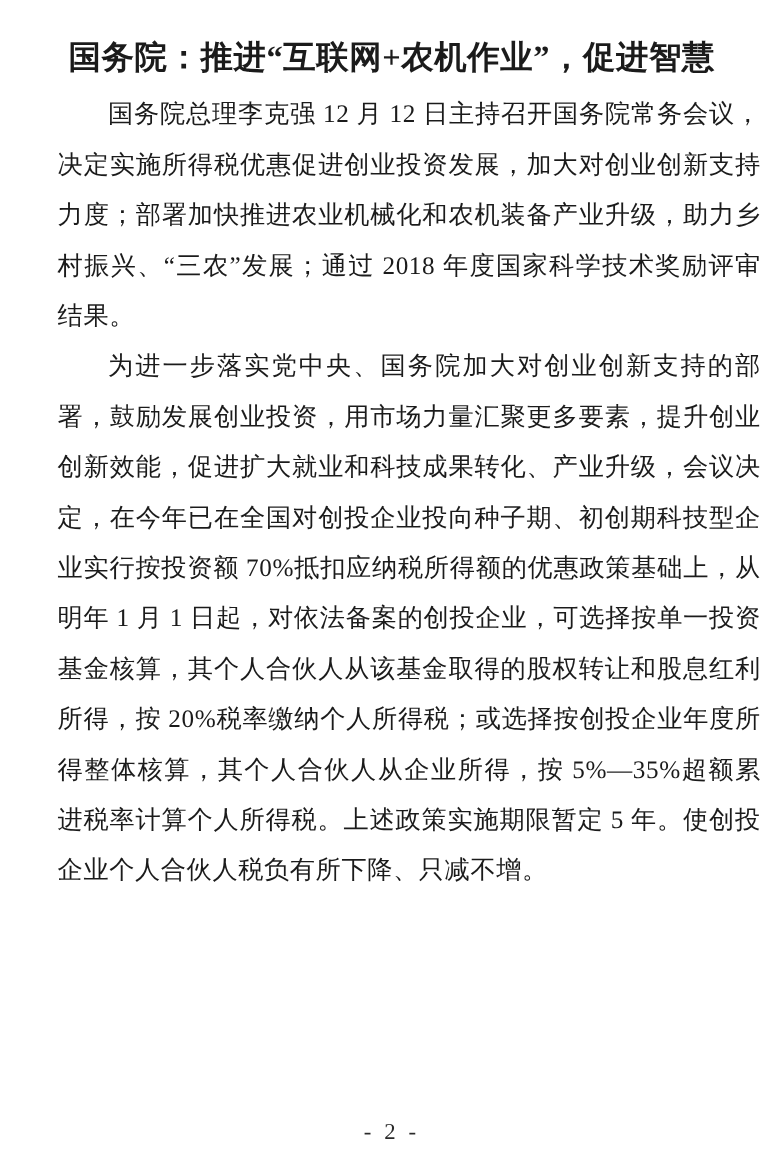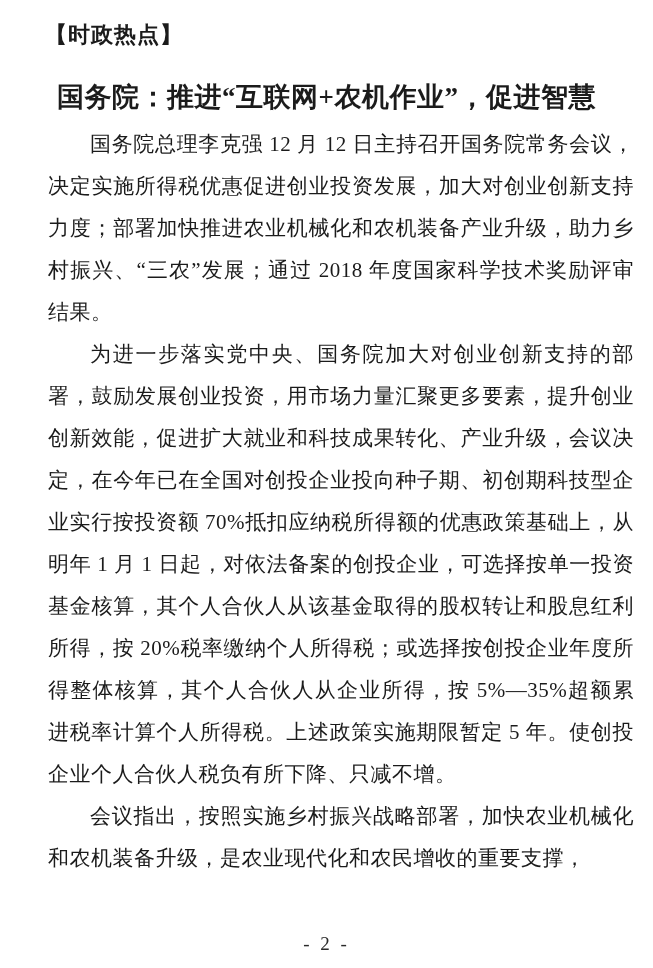--- a/index.html
+++ b/index.html
@@ -57,27 +57,25 @@
     font-size: 19px;
     letter-spacing: 3px;
     color: #2a2a2a;
   }
 </style>
 </head>
 <body>
 
 <div class="page">
 
-  <div class="section-tag">【时政热点】</div>
 
   <h1 class="title">
     <span class="title-line">国务院：推进“互联网+农机作业”，促进智慧</span>
   </h1>
 
   <div class="article-body">
     <p>国务院总理李克强 12 月 12 日主持召开国务院常务会议，决定实施所得税优惠促进创业投资发展，加大对创业创新支持力度；部署加快推进农业机械化和农机装备产业升级，助力乡村振兴、“三农”发展；通过 2018 年度国家科学技术奖励评审结果。</p>
     <p>为进一步落实党中央、国务院加大对创业创新支持的部署，鼓励发展创业投资，用市场力量汇聚更多要素，提升创业创新效能，促进扩大就业和科技成果转化、产业升级，会议决定，在今年已在全国对创投企业投向种子期、初创期科技型企业实行按投资额 70%抵扣应纳税所得额的优惠政策基础上，从明年 1 月 1 日起，对依法备案的创投企业，可选择按单一投资基金核算，其个人合伙人从该基金取得的股权转让和股息红利所得，按 20%税率缴纳个人所得税；或选择按创投企业年度所得整体核算，其个人合伙人从企业所得，按 5%—35%超额累进税率计算个人所得税。上述政策实施期限暂定 5 年。使创投企业个人合伙人税负有所下降、只减不增。</p>
-    <p>会议指出，按照实施乡村振兴战略部署，加快农业机械化和农机装备升级，是农业现代化和农民增收的重要支撑，</p>
   </div>
 
   <div class="page-number">- 2 -</div>
 
 </div>
 
 </body></html>

